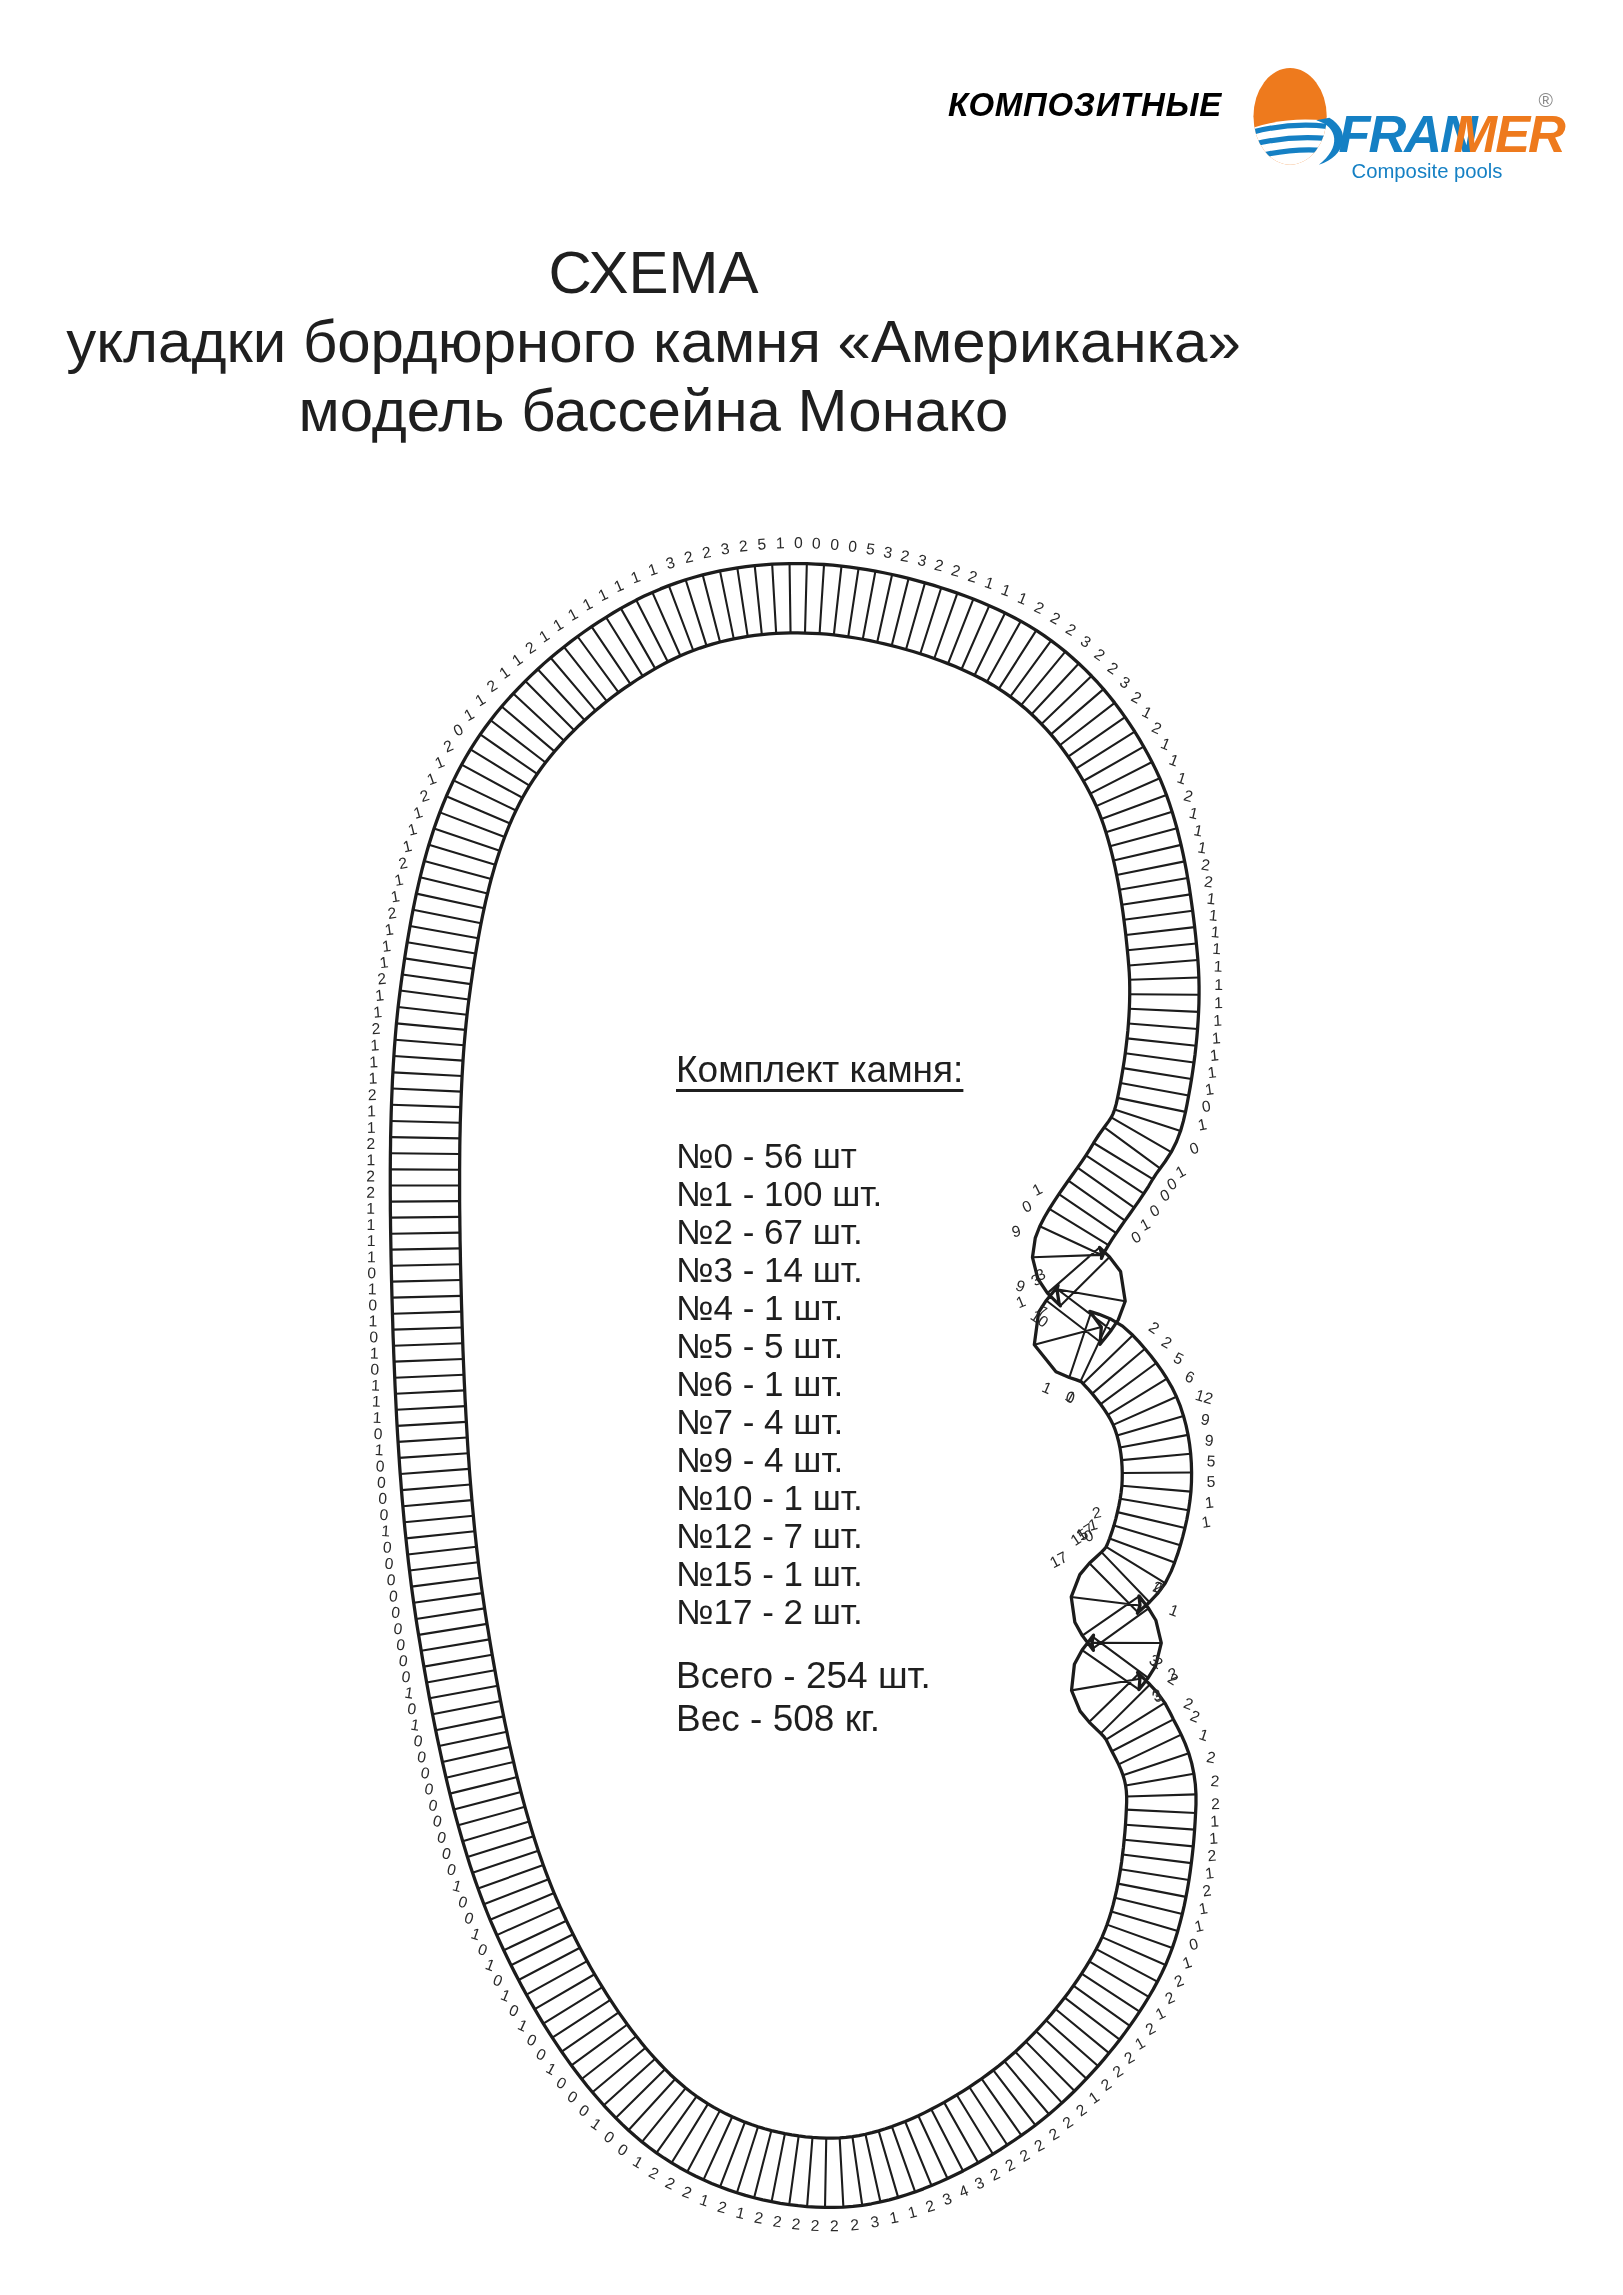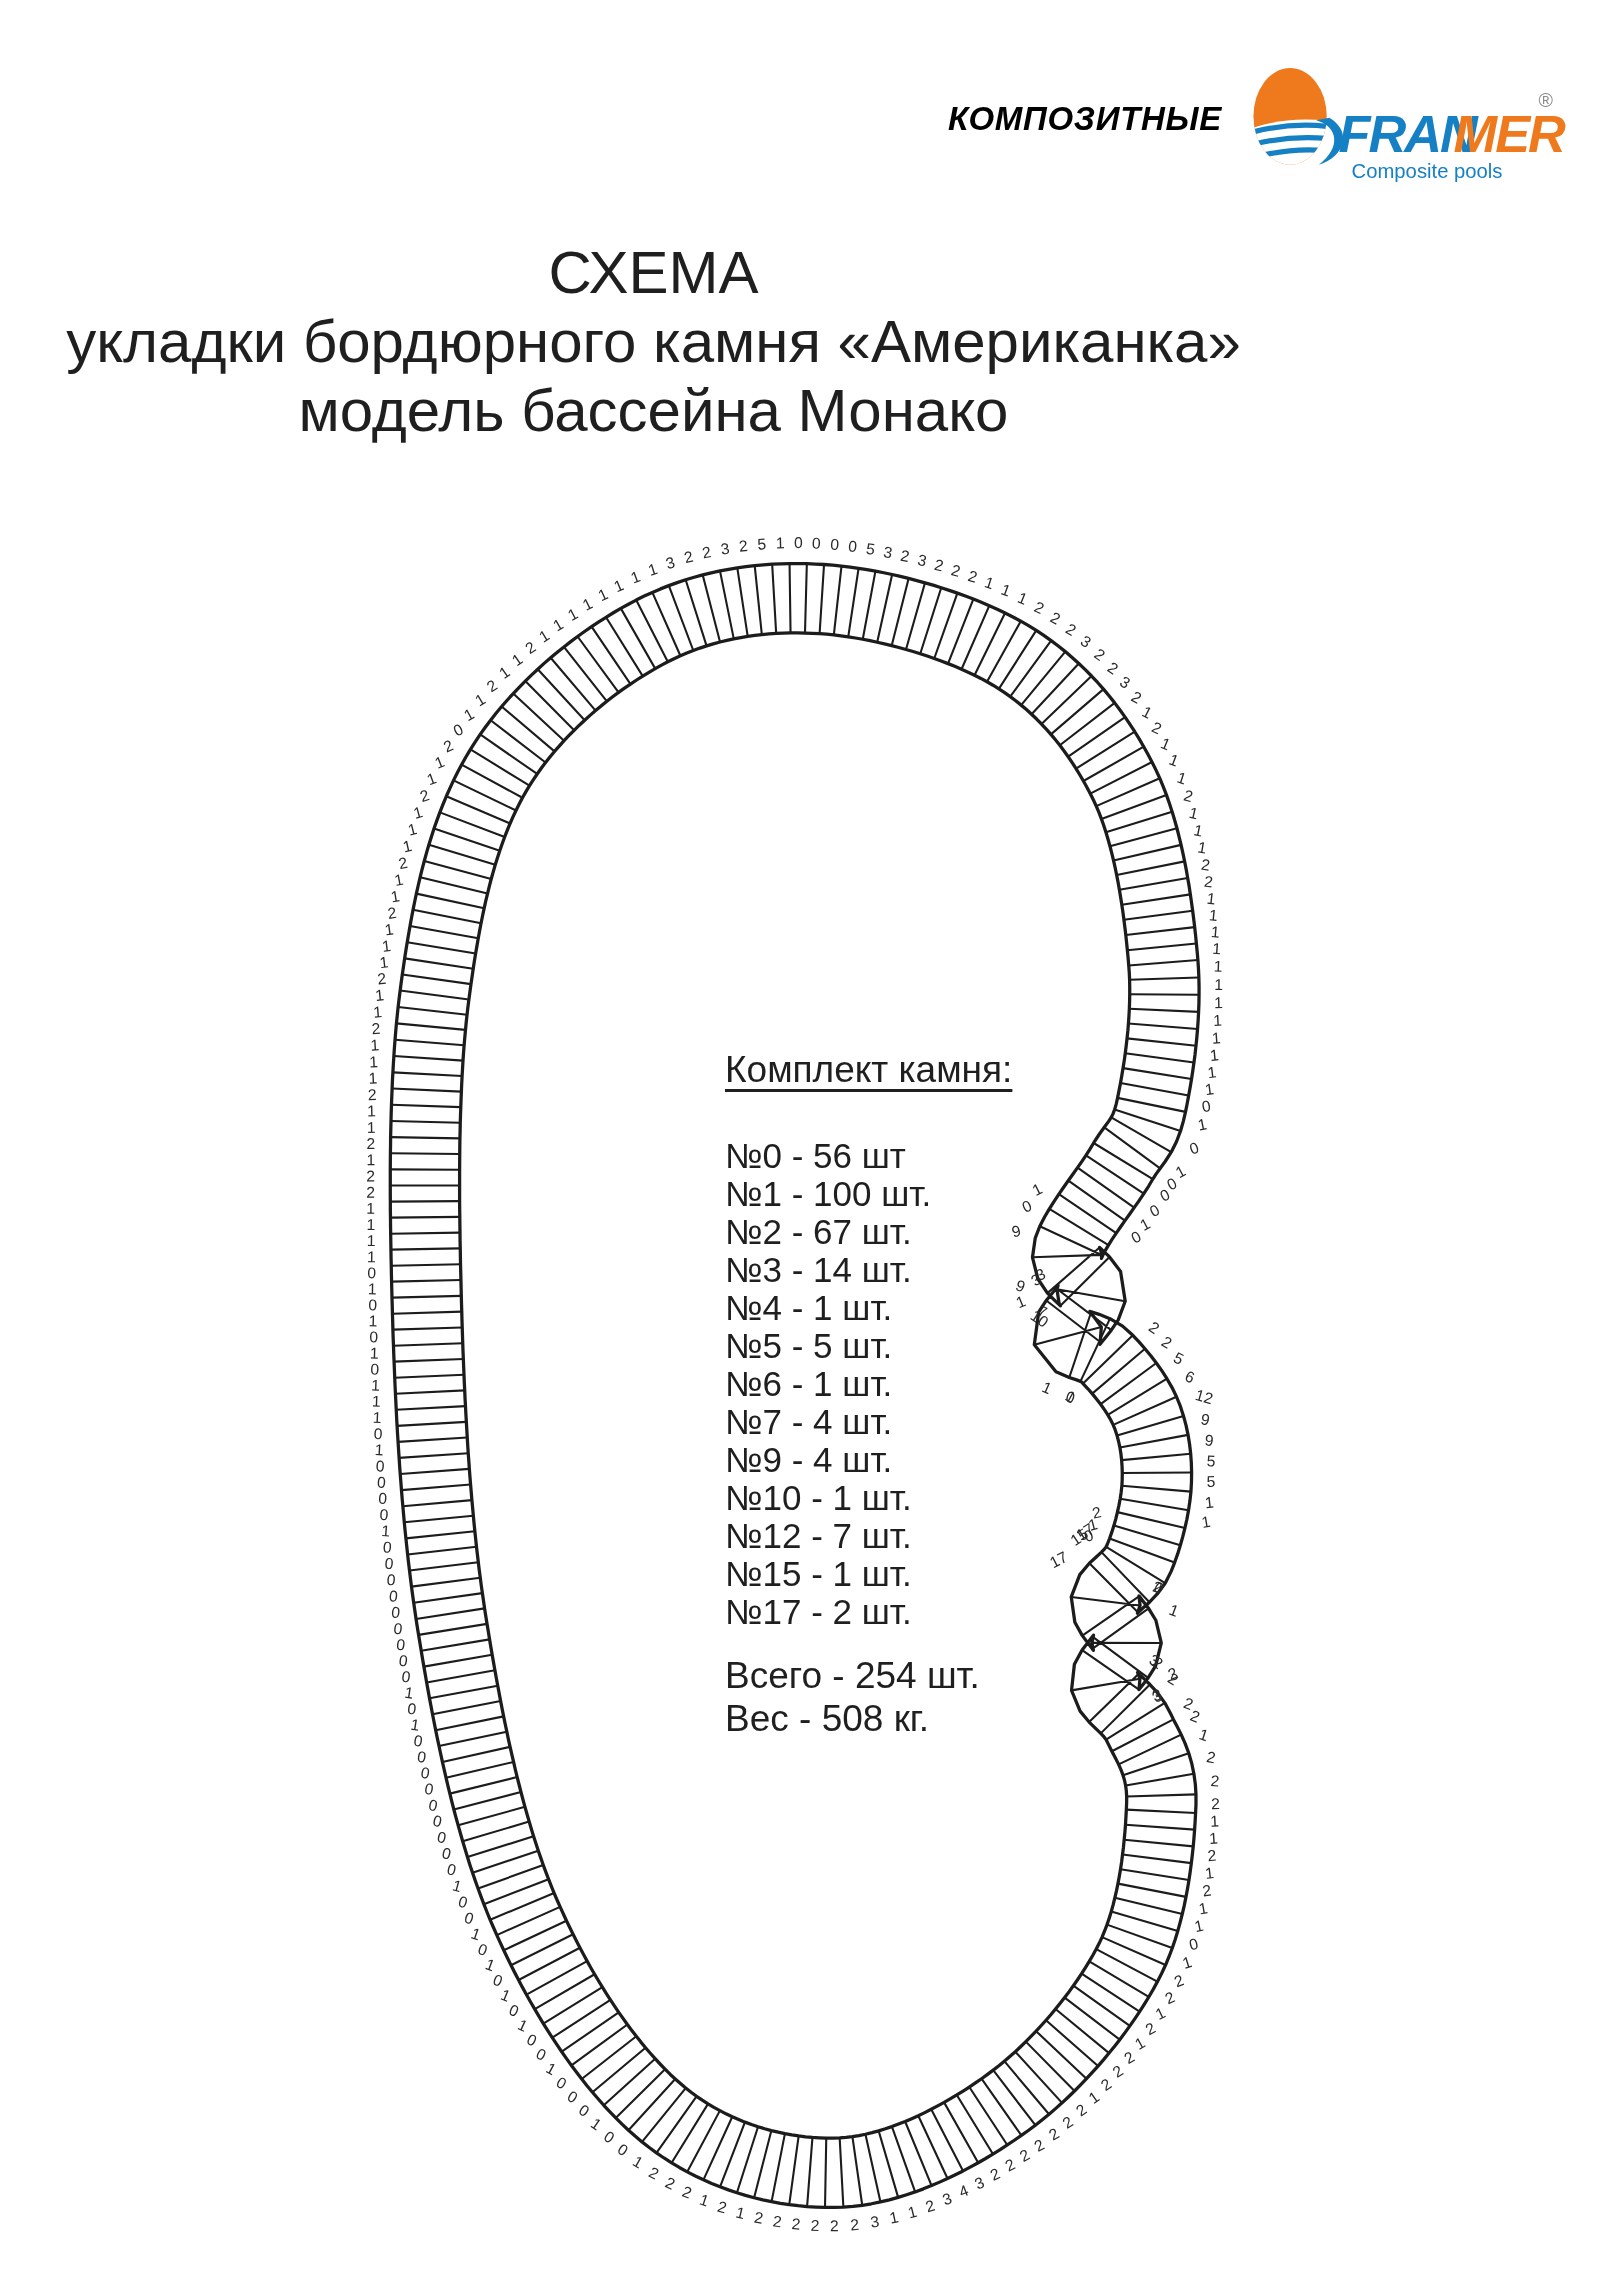--- a/index.html
+++ b/index.html
@@ -1,29 +1,29 @@
 <!DOCTYPE html>
 <html style="font-size:10.5px"><head>
 <meta charset="utf-8">
 <style>
   html,body{margin:0;padding:0;background:#ffffff;}
   .page{
     position:relative;width:1624px;height:2295px;background:#ffffff;overflow:hidden;
     font-family:"Liberation Sans",sans-serif;
   }
   .logo-tagline{
-    position:absolute;left:818px;top:100px;width:404px;text-align:right;
+    position:absolute;left:818px;top:86px;width:404px;text-align:right;
     font-weight:bold;font-style:italic;font-size:33px;line-height:37px;letter-spacing:0.7px;
   }
   .logo-svg{position:absolute;left:1243px;top:56px;}
   .title-block{
     position:absolute;left:0;top:238px;width:1307px;text-align:center;
     color:#1f1f1f;font-size:60px;line-height:69px;font-weight:400;
   }
-  .stone-list{position:absolute;left:725px;top:1049px;color:#1f1f1f;}
+  .stone-list{position:absolute;left:676px;top:1049px;color:#1f1f1f;}
   .stone-list .heading{
     font-size:37px;text-decoration:underline;text-underline-offset:6.5px;margin:0 0 46px 0;
   }
   .stone-list .item{font-size:35px;line-height:38px;white-space:pre;}
   .stone-list .totals{margin-top:23px;}
   .stone-list .total-line{font-size:37px;line-height:43px;white-space:pre;}
   svg.diagram{position:absolute;left:0;top:0;}
   .stone-label{
     font-family:"Liberation Sans",sans-serif;font-size:24px;
     text-anchor:middle;dominant-baseline:middle;

